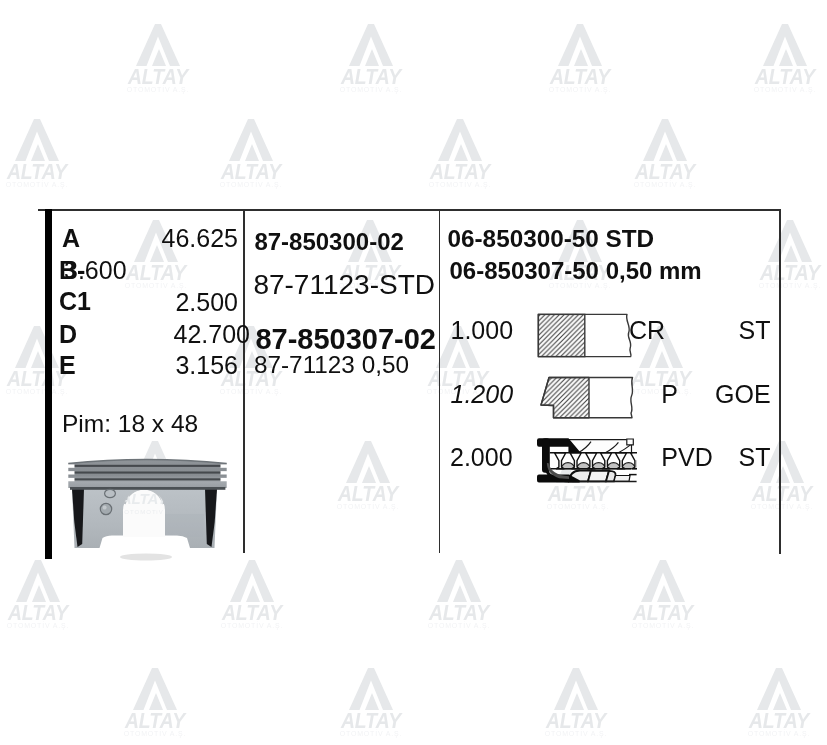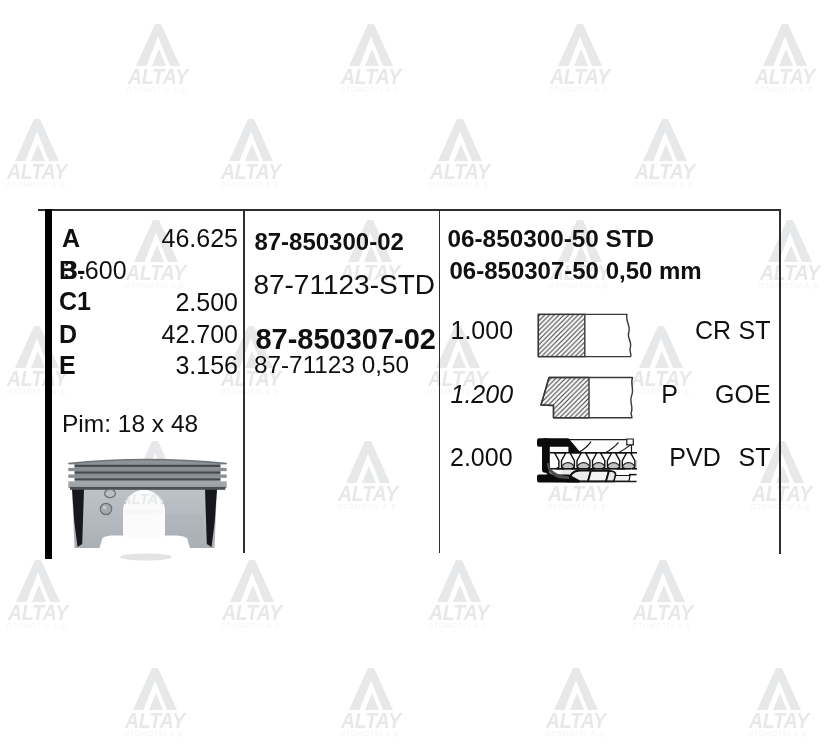--- a/index.html
+++ b/index.html
@@ -114,40 +114,40 @@
 <div class="ln" style="left:438.9px;top:209px;width:1.5px;height:344px;"></div>
 <div class="ln" style="left:779px;top:209px;width:1.7px;height:345px;"></div>
 
 <div class="abs b" style="left:62px;top:224px;font-size:25px;">A</div>
 <div class="abs" style="left:60px;top:224.1px;width:178px;text-align:right;font-size:25px;">46.625</div>
 <div class="abs b" style="left:59px;top:256.2px;font-size:25px;">B-</div>
 <div class="abs" style="left:64px;top:256.4px;width:178px;text-align:left;font-size:25px;">3.600</div>
 <div class="abs b" style="left:59px;top:287.4px;font-size:25px;">C1</div>
 <div class="abs" style="left:60px;top:287.6px;width:178px;text-align:right;font-size:25px;">2.500</div>
 <div class="abs b" style="left:59px;top:319.5px;font-size:25px;">D</div>
-<div class="abs" style="left:60px;top:319.7px;width:178px;text-align:right;font-size:25px;">42.700</div>
+<div class="abs" style="left:72px;top:319.7px;width:178px;text-align:right;font-size:25px;">42.700</div>
 <div class="abs b" style="left:59px;top:351px;font-size:25px;">E</div>
 <div class="abs" style="left:60px;top:351.2px;width:178px;text-align:right;font-size:25px;">3.156</div>
 <div class="abs" style="left:62px;top:410px;font-size:24.5px;">Pim: 18 x 48</div>
 
 <div class="abs b" style="left:254.4px;top:227.6px;font-size:24px;">87-850300-02</div>
 <div class="abs" style="left:253.4px;top:269px;font-size:28px;">87-71123-STD</div>
 <div class="abs b" style="left:255.4px;top:323px;font-size:29px;">87-850307-02</div>
 <div class="abs" style="left:254px;top:350.8px;font-size:24.3px;">87-71123 0,50</div>
 
 <div class="abs b" style="left:447.5px;top:225.3px;font-size:24.3px;">06-850300-50 STD</div>
 <div class="abs b" style="left:449.5px;top:257px;font-size:24px;">06-850307-50 0,50 mm</div>
 <div class="abs" style="left:450.5px;top:316.4px;font-size:25px;">1.000</div>
-<div class="abs" style="left:695px;top:316.4px;font-size:25px;">CR</div>
+<div class="abs" style="left:629px;top:316.4px;font-size:25px;">CR</div>
 <div class="abs" style="left:738.5px;top:316.4px;font-size:25px;">ST</div>
 <div class="abs" style="left:450.5px;top:380px;font-size:25px;font-style:italic;">1.200</div>
 <div class="abs" style="left:661.3px;top:380px;font-size:25px;">P</div>
 <div class="abs" style="left:715.1px;top:380px;font-size:25px;">GOE</div>
 <div class="abs" style="left:450px;top:443.1px;font-size:25px;">2.000</div>
-<div class="abs" style="left:661.3px;top:443.1px;font-size:25px;margin-left:8px;">PVD</div>
+<div class="abs" style="left:661.3px;top:443.1px;font-size:25px;">PVD</div>
 <div class="abs" style="left:738.5px;top:443.1px;font-size:25px;">ST</div>
 
 <svg class="abs" style="left:537px;top:313px;" width="97" height="46" viewBox="0 0 97 46">
 <path d="M1.3,1.4 H90 C88,8 94.2,13 91.7,19.5 C89.7,25 95.6,29 93.2,35 C91.7,39 95.2,41.5 93.7,43.6 H1.3 Z" fill="#fff" stroke="#383838" stroke-width="1.4" stroke-linejoin="round"></path>
 <rect x="1.4" y="1.4" width="46.4" height="42.2" fill="url(#hat)" stroke="#383838" stroke-width="1.4"></rect>
 </svg>
 
 <svg class="abs" style="left:539px;top:376px;" width="97" height="45" viewBox="0 0 97 45">
 <path d="M10,1.5 H93.5 C91,8 95.5,13.5 92.5,20 C90,25.5 95,32 92,37 L93,41.7 H14.5 L14.5,29.5 L2,29 Z" fill="#fff" stroke="#383838" stroke-width="1.4" stroke-linejoin="round"></path>
 <path d="M10,1.5 H50 V41.7 H14.5 L14.5,29.5 L2,29 Z" fill="url(#hat)" stroke="#383838" stroke-width="1.4" stroke-linejoin="round"></path>

